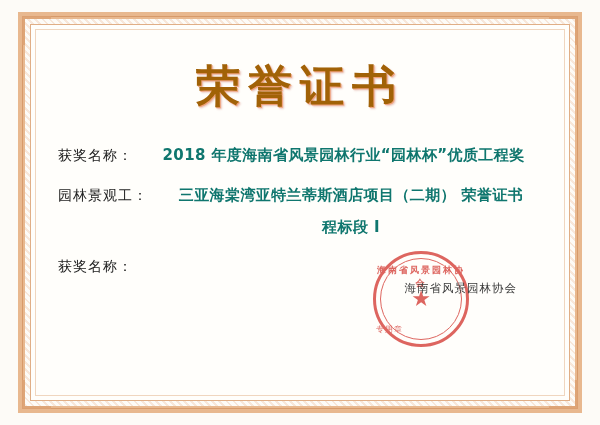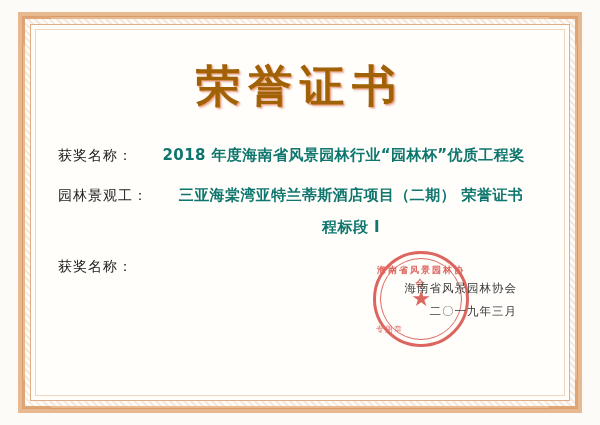--- a/index.html
+++ b/index.html
@@ -251,19 +251,18 @@
     <div class="seal-area">
 
       <div class="seal">
         <div class="seal-top-text">海南省风景园林协会</div>
         <div class="seal-star">★</div>
         <div class="seal-bottom-text">专用章</div>
       </div>
 
       <div class="seal-text">
         <div>海南省风景园林协会</div>
-        <div>二〇一九年三月</div>
       </div>
 
     </div>
 
   </div>
 </div>
 
 </body></html>

